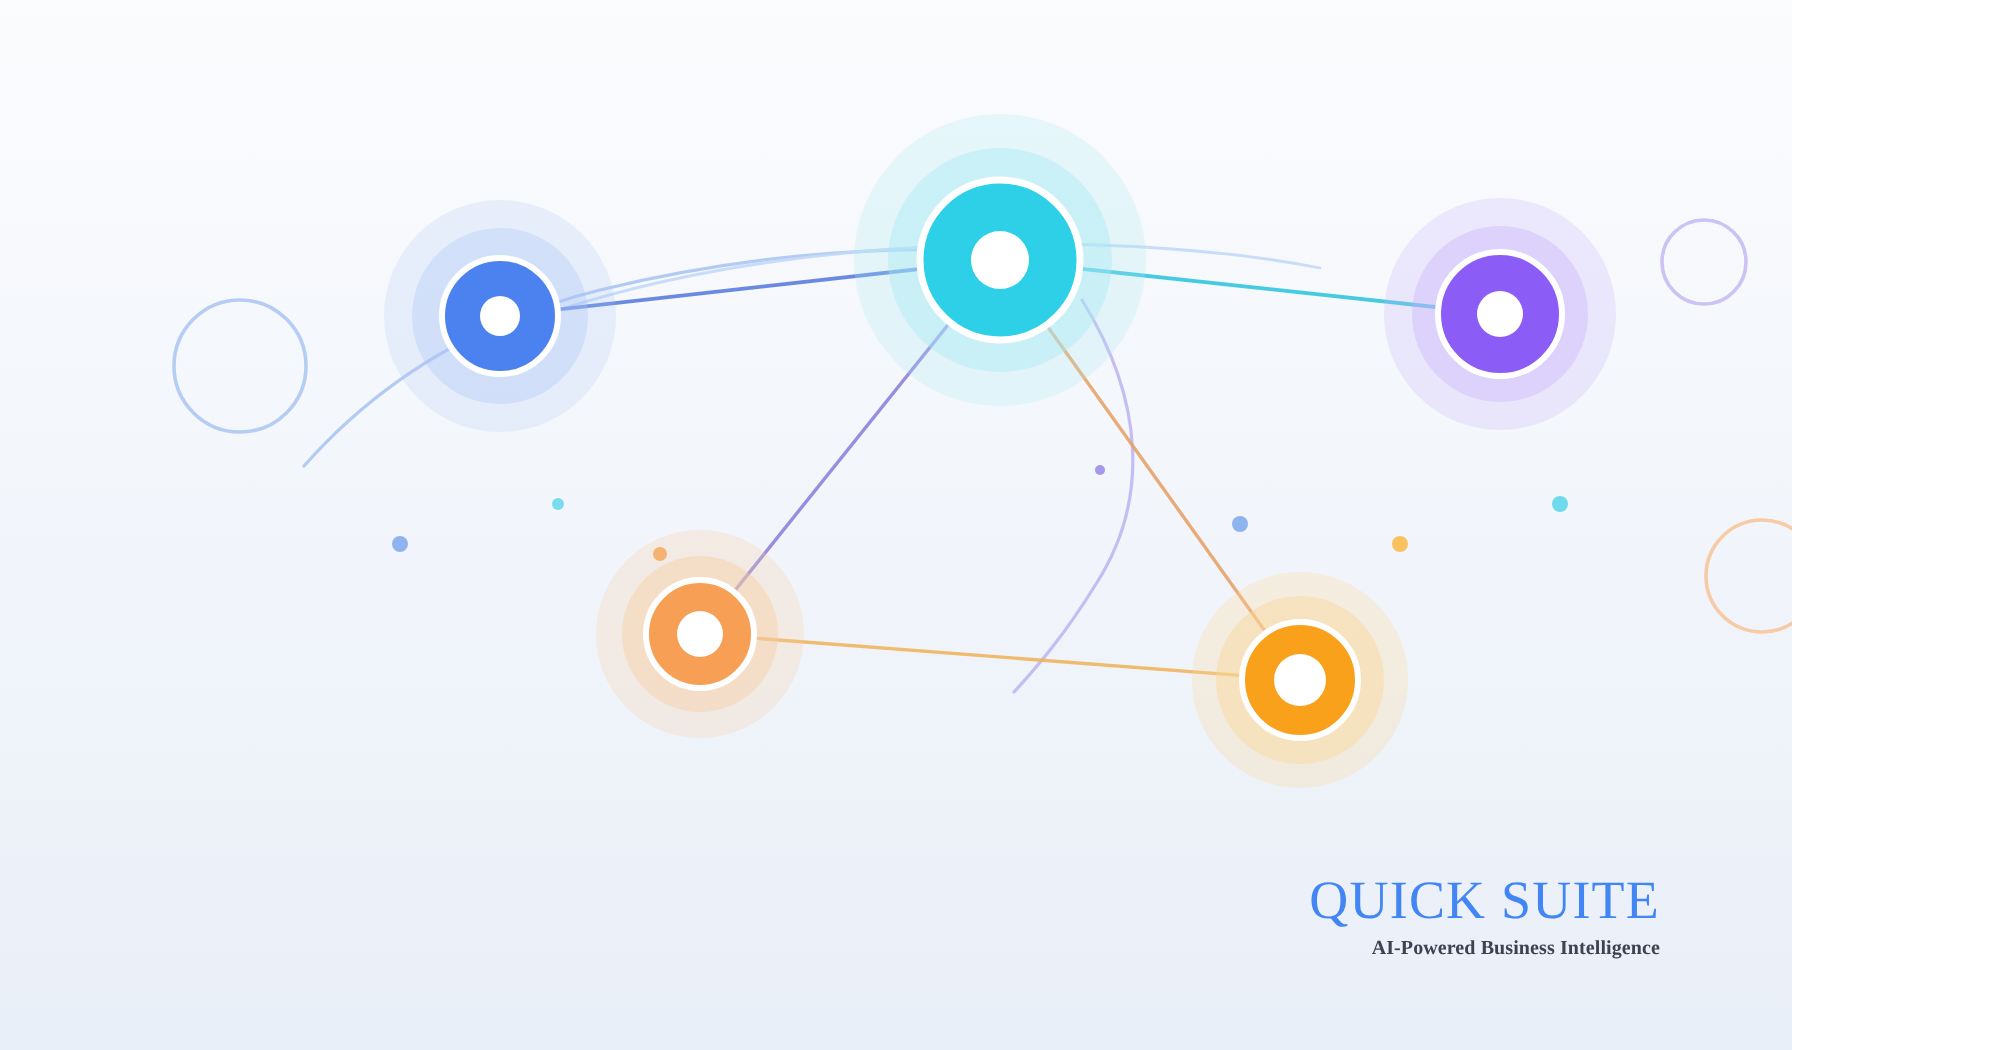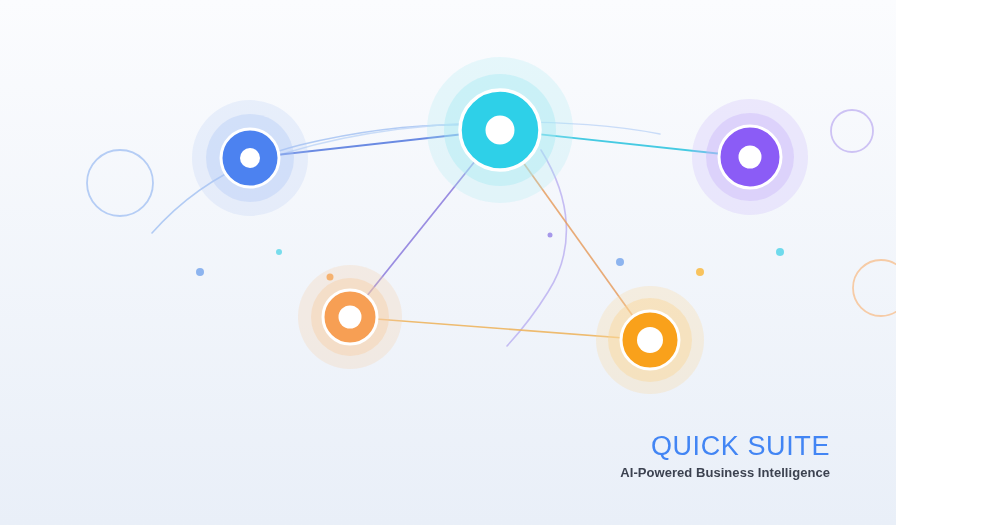--- a/index.html
+++ b/index.html
@@ -6,21 +6,21 @@
   html, body {
     margin: 0;
     padding: 0;
     background: #ffffff;
   }
   #stage {
     position: relative;
     width: 896px;
     height: 525px;
     overflow: hidden;
-    font-family: Liberation Sans, sans-serif;
+    font-family: Liberation Serif, serif;
     background: linear-gradient(180deg,
         #fbfcfe 0%,
         #f9fbfe 18%,
         #f6f9fd 38%,
         #f2f6fc 58%,
         #edf2fa 78%,
         #e9eff8 100%);
   }
   #network-canvas {
     position: absolute;
@@ -37,21 +37,21 @@
   }
   .brand-title {
     font-size: 27px;
     letter-spacing: 0.6px;
     color: #4285f4;
     font-weight: 400;
     line-height: 1.12;
     white-space: nowrap;
   }
   .brand-subtitle {
-    font-size: 13px;
+    font-size: 10px;
     color: #3c4250;
     font-weight: 700;
     letter-spacing: 0.05px;
     margin-top: 4px;
     white-space: nowrap;
   }
 </style>
 </head>
 <body>
 

